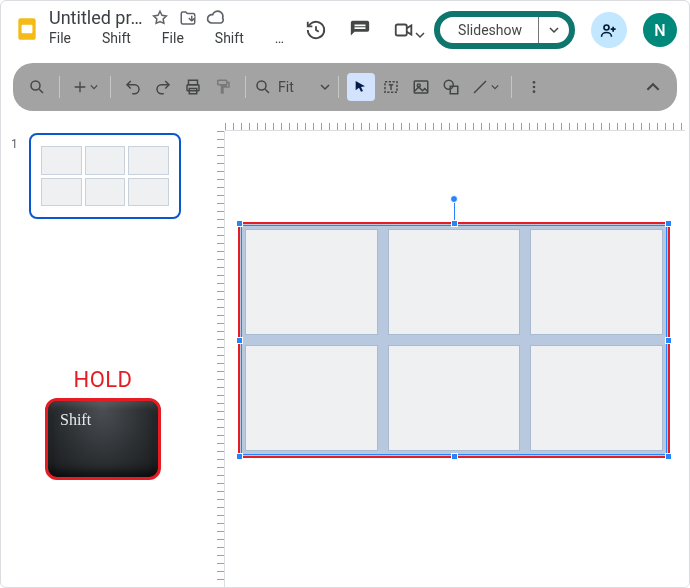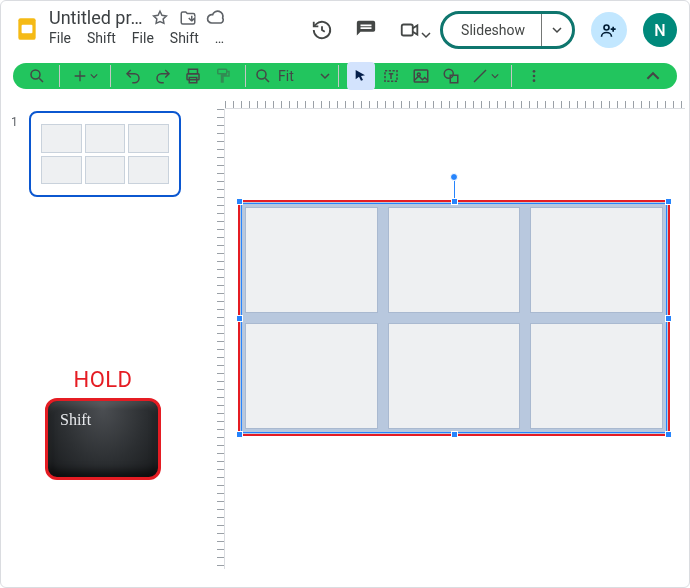--- a/index.html
+++ b/index.html
@@ -12,36 +12,36 @@
     overflow: hidden; position: relative;
   }
   
   .header { display: flex; align-items: flex-start; padding: 6px 12px 0 8px; height: 56px; }
   .logo { width: 36px; height: 36px; display:flex; align-items:center; justify-content:center; margin-top:4px; }
   .logo svg { width: 26px; height: 26px; }
   .title-block { display:flex; flex-direction:column; margin-left:4px; flex: 0 0 auto; }
   .title-row { display:flex; align-items:center; gap:8px; }
   .doc-title { font-size: 18px; color:#3c4043; max-width: 104px; white-space:nowrap; overflow:hidden; text-overflow:ellipsis; }
   .title-icon { width:20px; height:20px; display:flex; align-items:center; justify-content:center; color:#5f6368; }
-  .menu-row { display:flex; gap:16px; margin-top:2px; }
+  .menu-row { display:flex; gap:31px; margin-top:2px; }
   .menu-item { font-size: 14px; color:#3c4043; cursor:pointer; }
   .header-spacer { flex:1; }
   .header-right { display:flex; align-items:center; gap:16px; margin-top:4px; }
   .hbtn { width:28px; height:28px; display:flex; align-items:center; justify-content:center; color:#444746; position:relative; }
   .hbtn .caret { position:absolute; right:-7px; bottom:4px; }
-  .slideshow-pill { display:flex; align-items:center; height:38px; border:3px solid #0f766e; border-radius:20px; overflow:hidden; }
+  .slideshow-pill { display:flex; align-items:center; height:38px; border:6px solid #0f766e; border-radius:20px; overflow:hidden; }
   .slideshow-pill .label { padding: 0 16px 0 18px; font-size:14px; color:#444746; }
   .slideshow-pill .divider { width:1px; height:100%; background:#747775; }
   .slideshow-pill .drop { width:30px; display:flex; align-items:center; justify-content:center; color:#444746;}
   .share-btn { width:36px; height:36px; border-radius:50%; background:#c2e7ff; display:flex; align-items:center; justify-content:center; color:#001d35; }
   .avatar { width:34px; height:34px; border-radius:50%; background:#00897b; color:#fff; display:flex; align-items:center; justify-content:center; font-size:16px; font-weight:500; }
 
   
   .toolbar-wrap { padding: 6px 12px 0 12px; }
-  .toolbar { height:26px; background:#22c55e; border-radius:20px; display:flex; align-items:center; padding:0 10px; gap:2px; }
+  .toolbar { height:48px; background:#a3a3a3; border-radius:20px; display:flex; align-items:center; padding:0 10px; gap:2px; }
   .tbtn { height:28px; min-width:28px; padding:0 4px; display:flex; align-items:center; justify-content:center; color:#444746; border-radius:4px; position:relative; }
   .tbtn.sel { background:#d3e3fd; color:#041e49; }
   .tbtn .drop-caret { margin-left:2px; }
   .tsep { width:1px; height:22px; background:#c4c7c5; margin:0 6px; }
   .zoom-cluster { display:flex; align-items:center; gap:6px; }
   .zoom-label { font-size:14px; color:#444746; padding-right: 20px; }
   .toolbar-spacer { flex:1; }
   .collapse { width:28px; height:28px; display:flex; align-items:center; justify-content:center; color:#444746; }
 
   

